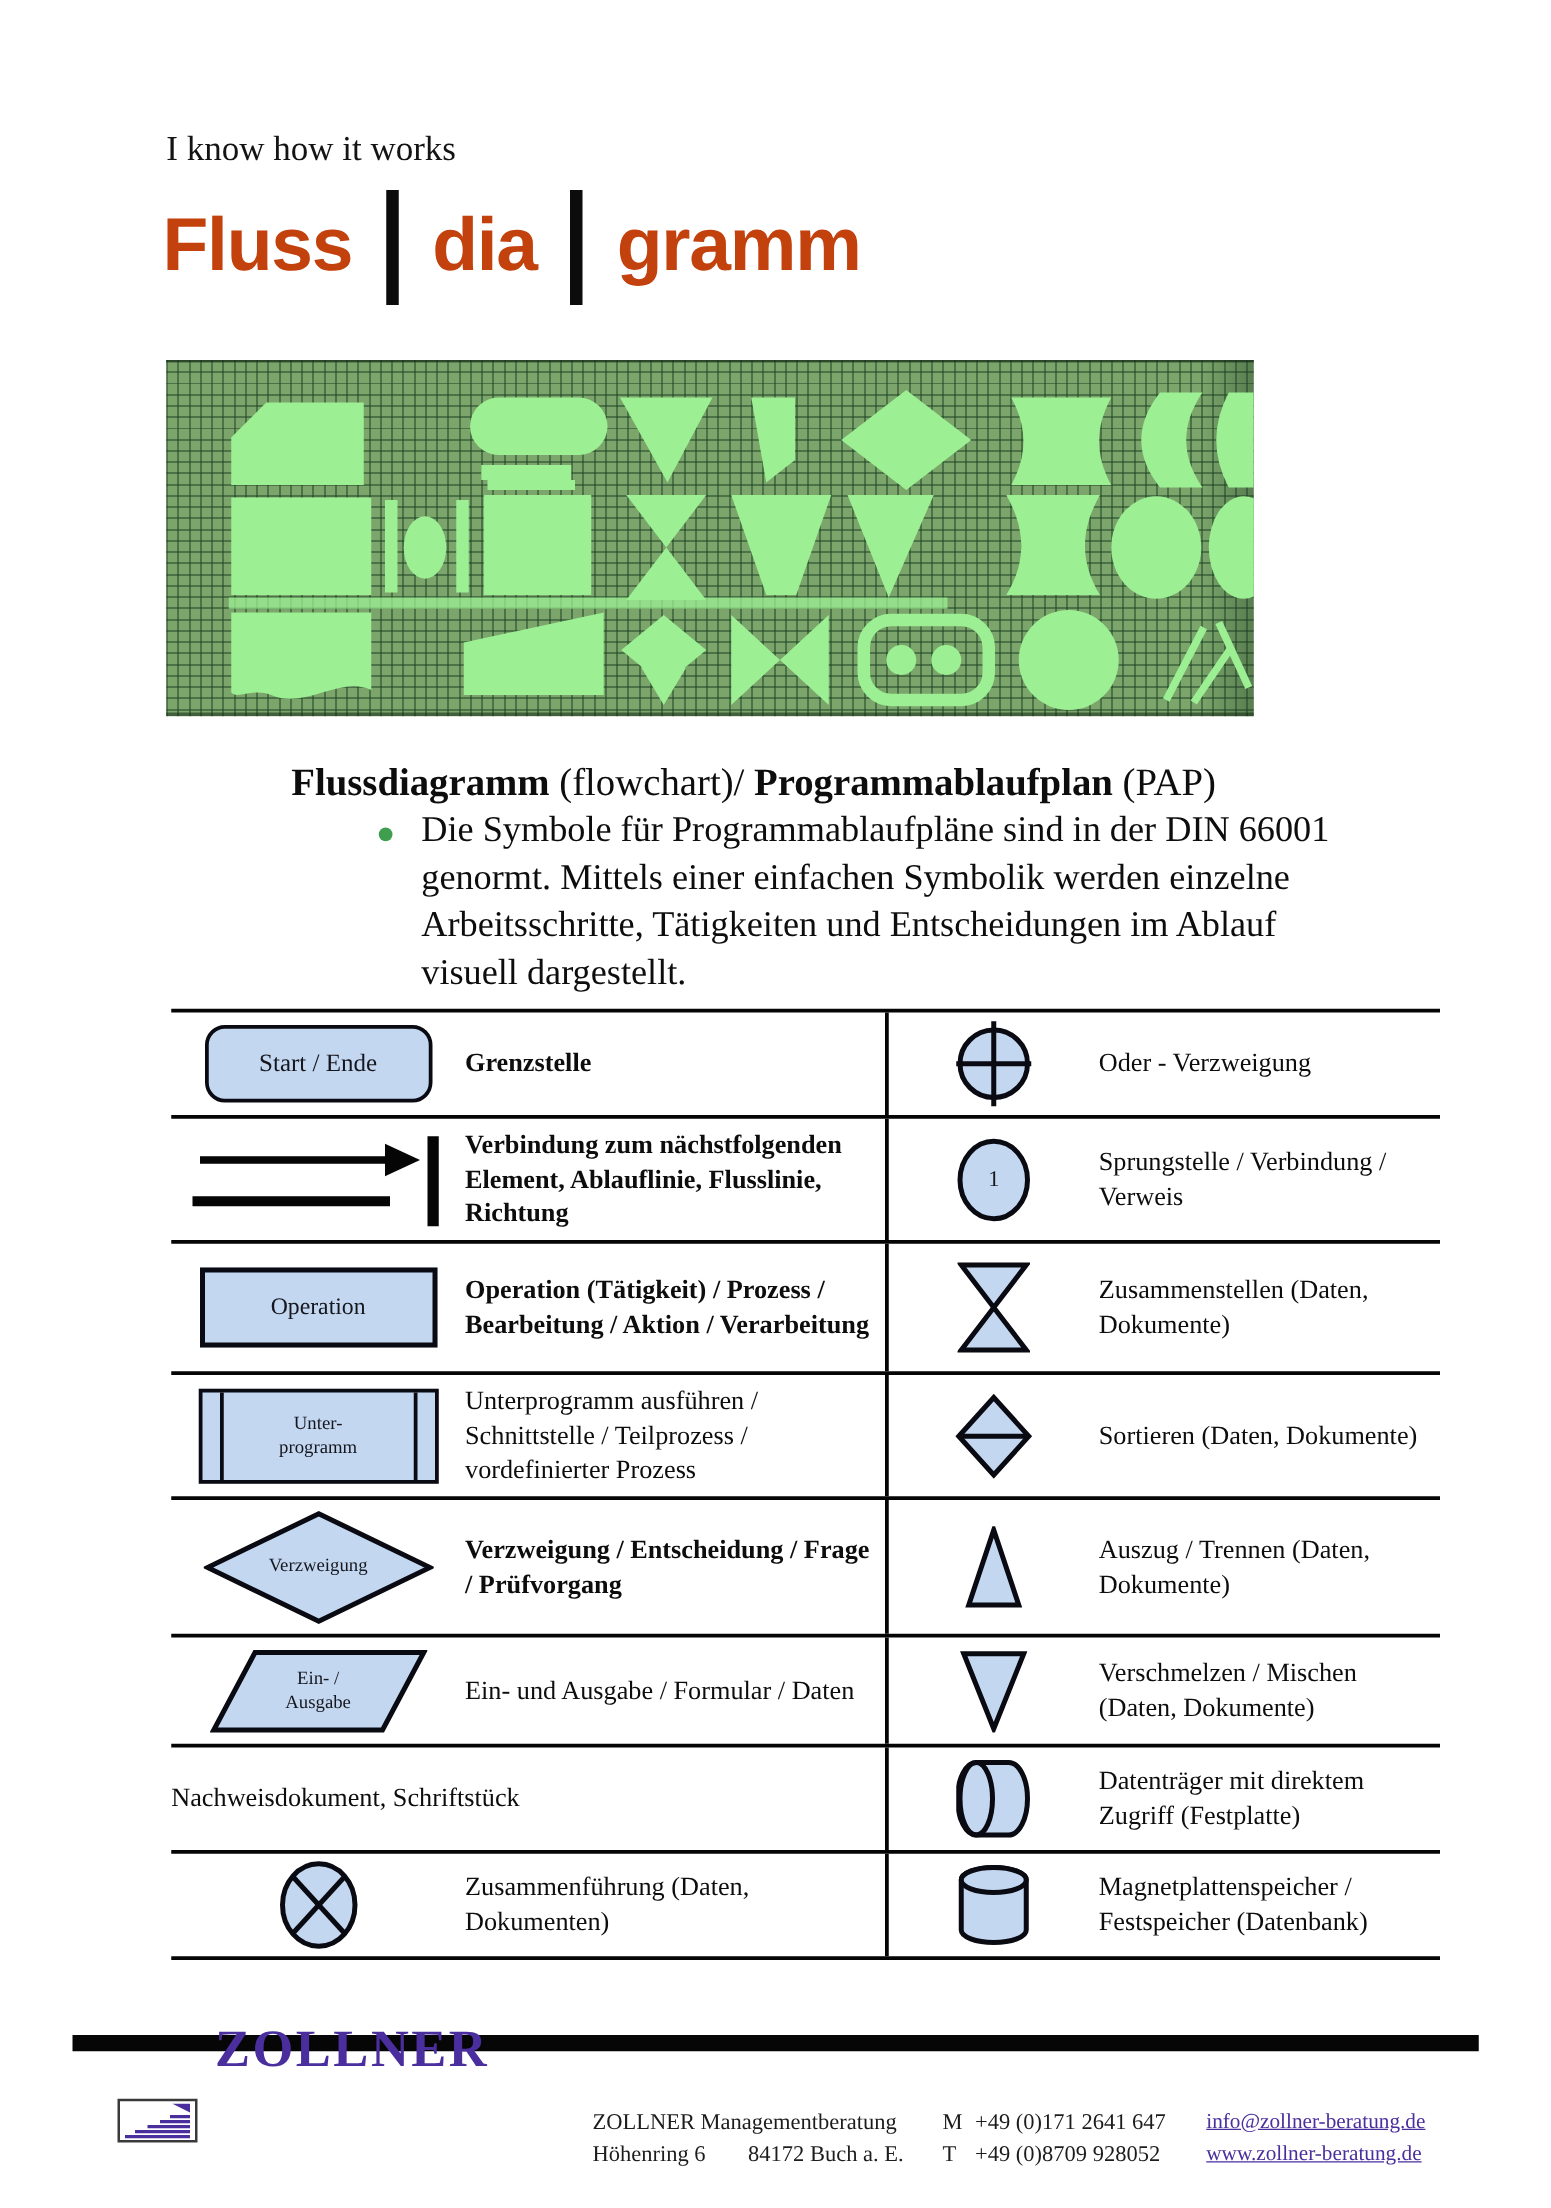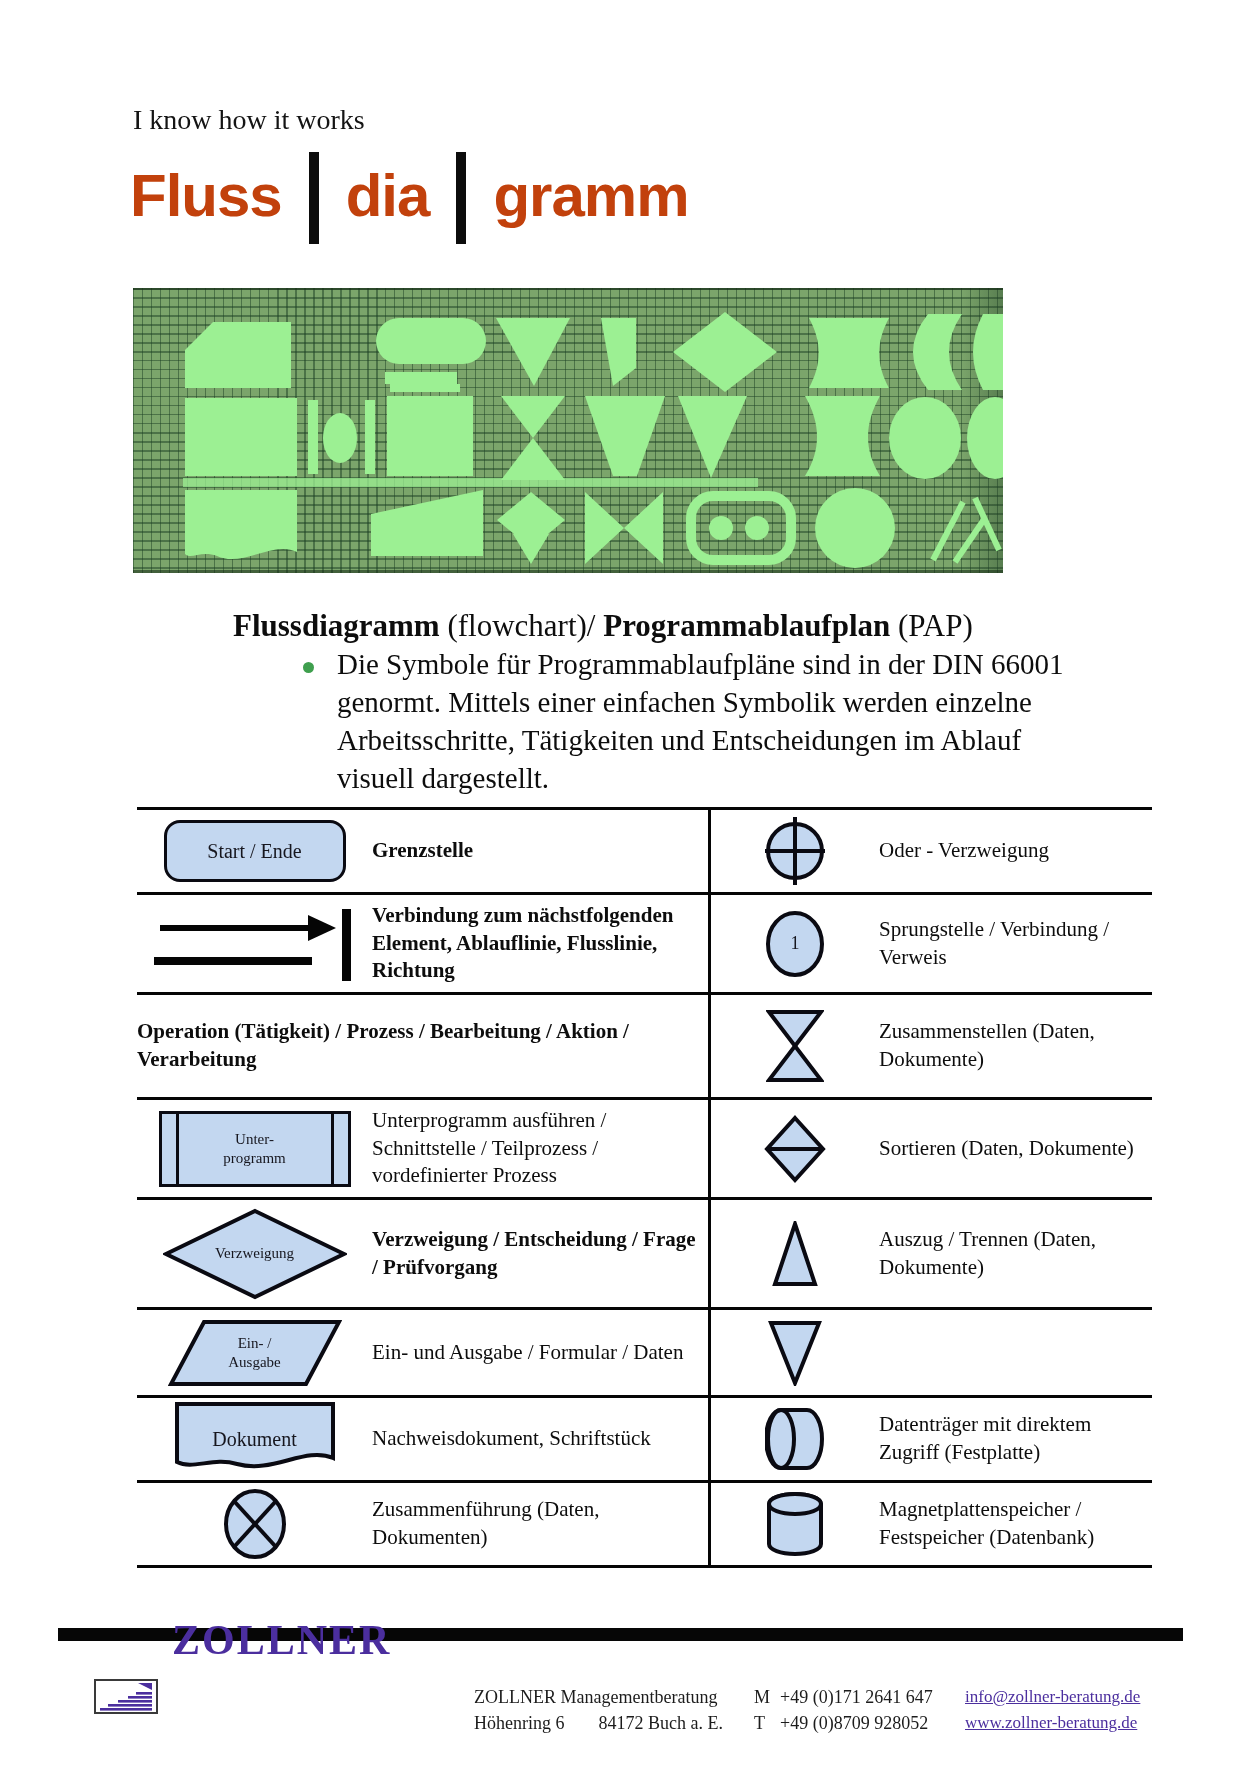--- a/index.html
+++ b/index.html
@@ -197,20 +197,25 @@
             </svg>
             <span class="overlay sym-label" style="font-size:18px;">1</span>
           </div>
         </div>
         <div class="desc">Sprungstelle / Verbindung / Verweis</div>
       </div>
     </div>
 
     <div class="t-row">
       <div class="cell-l">
+        <div class="symcol">
+          <div class="op-rect">
+            <span class="sym-label" style="font-size:19px;">Operation</span>
+          </div>
+        </div>
         <div class="desc bold">Operation (Tätigkeit) / Prozess / Bearbeitung / Aktion / Verarbeitung</div>
       </div>
       <div class="cell-r">
         <div class="symcol-r">
           <svg width="58" height="74" viewBox="0 0 58 74">
             <polygon points="3,3 55,3 29,37" class="shape-fill" stroke-width="4"></polygon>
             <polygon points="3,71 55,71 29,37" class="shape-fill" stroke-width="4"></polygon>
           </svg>
         </div>
         <div class="desc">Zusammenstellen (Daten, Dokumente)</div>
@@ -272,33 +277,26 @@
           </div>
         </div>
         <div class="desc">Ein- und Ausgabe / Formular / Daten</div>
       </div>
       <div class="cell-r">
         <div class="symcol-r">
           <svg width="54" height="66" viewBox="0 0 54 66">
             <polygon points="3,3 51,3 27,63" class="shape-fill" stroke-width="4"></polygon>
           </svg>
         </div>
-      </div>
-    </div>
-
-    <div class="t-row">
-      <div class="cell-l">
-        <div class="symcol">
-          <div class="svg-wrap">
-            <svg width="168" height="78" viewBox="0 0 168 78">
-              <path d="M6,4 H162 V58 C 134,46 102,74 66,64 C 42,57 22,70 6,62 Z" class="shape-fill" stroke-width="4"></path>
-            </svg>
-            <span class="overlay sym-label" style="padding-bottom:14px;">Dokument</span>
-          </div>
-        </div>
+        <div class="desc">Verschmelzen / Mischen (Daten, Dokumente)</div>
+      </div>
+    </div>
+
+    <div class="t-row">
+      <div class="cell-l">
         <div class="desc">Nachweisdokument, Schriftstück</div>
       </div>
       <div class="cell-r">
         <div class="symcol-r">
           <svg width="60" height="64" viewBox="0 0 60 64">
             <path d="M16,3 H42 A 15 29 0 0 1 42,61 H16 A 15 29 0 0 1 16,3 Z" class="shape-fill" stroke-width="4"></path>
             <ellipse cx="16" cy="32" rx="13" ry="29" fill="none" stroke="#0a0a12" stroke-width="4"></ellipse>
           </svg>
         </div>
         <div class="desc">Datenträger mit direktem Zugriff (Festplatte)</div>

